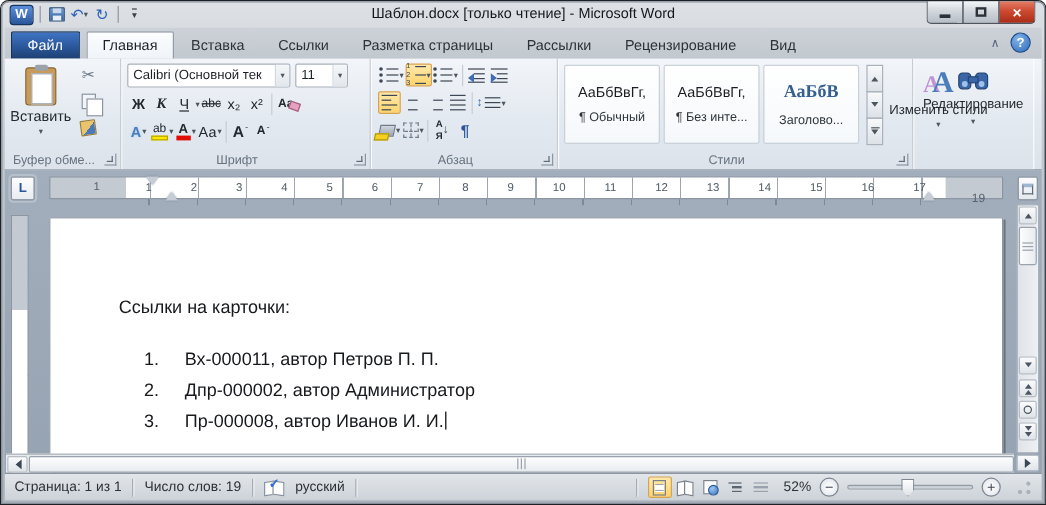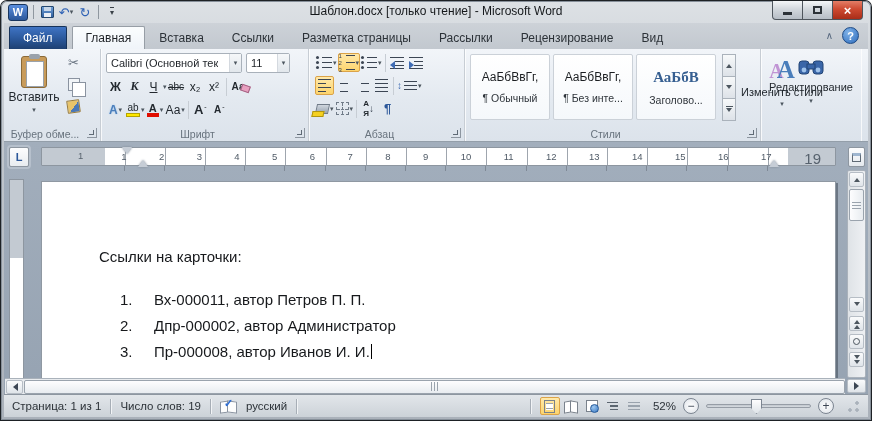--- a/index.html
+++ b/index.html
@@ -130,21 +130,21 @@
   .editbtn{position:absolute;left:4px;top:2px;width:92px;height:86px;display:flex;flex-direction:column;align-items:center;padding-top:6px;gap:4px;font-size:11px;color:#23292f}
   
   .docarea{position:absolute;top:141px;left:3px;right:3px;bottom:26px;background:linear-gradient(#a2aebc,#96a3b2);overflow:hidden}
   .tabsel{position:absolute;left:5px;top:5px;width:20px;height:20px;background:linear-gradient(#fdfdfe,#e8ecf0);border:1px solid #8d96a0;border-radius:2px;
     display:flex;align-items:center;justify-content:center;font-size:11px;font-weight:bold;color:#2b579a;box-shadow:0 0 0 2px #b6c0cc}
   .hruler{position:absolute;left:37px;top:5px;width:795px;height:19px;background:#c3cad2;border:1px solid #8d96a0;border-radius:1px}
   .hr-white{position:absolute;left:63px;top:0;width:683px;height:17px;background:#fff;
     background-image:repeating-linear-gradient(90deg,transparent 0 19.6px,rgba(95,106,120,.6) 19.6px 20.6px,transparent 20.6px 40.2px)}
   .rnums{position:absolute;left:63px;top:0;width:683px;height:17px;display:flex;justify-content:space-around;align-items:center;font-size:9.5px;color:#4f5a66}
   .rn-left{position:absolute;left:36px;top:2px;font-size:9.5px;color:#57626e}
-  .rn-right{position:absolute;right:14px;top:2px;font-size:15px;color:#57626e}
+  .rn-right{position:absolute;right:14px;top:12px;font-size:10px;color:#57626e}
   .tickstrip{position:absolute;left:100px;top:24px;width:683px;height:5px;
     background:repeating-linear-gradient(90deg,transparent 0 19.6px,#7f8996 19.6px 20.6px,transparent 20.6px 40.2px)}
   .m-first{position:absolute;left:80px;top:-1px;width:0;height:0;border:5px solid transparent;border-top:7px solid #c6cdd6;filter:drop-shadow(0 0 1px #7f8996)}
   .m-hang{position:absolute;left:96px;top:7px;width:0;height:0;border:5px solid transparent;border-bottom:7px solid #c6cdd6;filter:drop-shadow(0 0 1px #7f8996)}
   .m-right{position:absolute;left:727px;top:7px;width:0;height:0;border:5px solid transparent;border-bottom:7px solid #c6cdd6;filter:drop-shadow(0 0 1px #7f8996)}
   .vruler{position:absolute;left:5px;top:37px;width:15px;height:300px;background:#c3cad2;border:1px solid #8d96a0;
     background-image:linear-gradient(#c3cad2 78px,#fff 78px 220px,#c3cad2 220px),repeating-linear-gradient(180deg,transparent 0 18px,#7f8996 18px 19px,transparent 19px 38px)}
   .rulertoggle{position:absolute;right:3px;top:5px;width:17px;height:20px;background:linear-gradient(#fdfdfe,#e4e9ee);border:1px solid #8d96a0;border-radius:2px;
     display:flex;align-items:center;justify-content:center}
   .rticon{width:9px;height:9px;border:1px solid #5f6a75;border-top:3px solid #9fb6d0}

